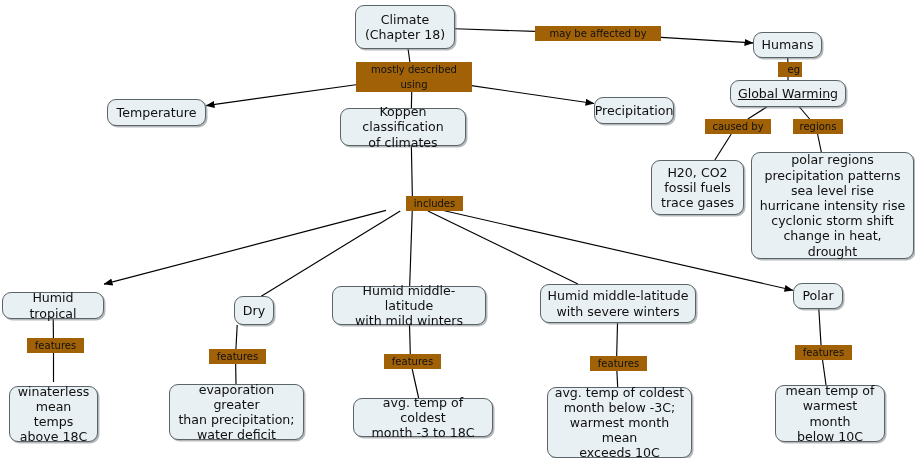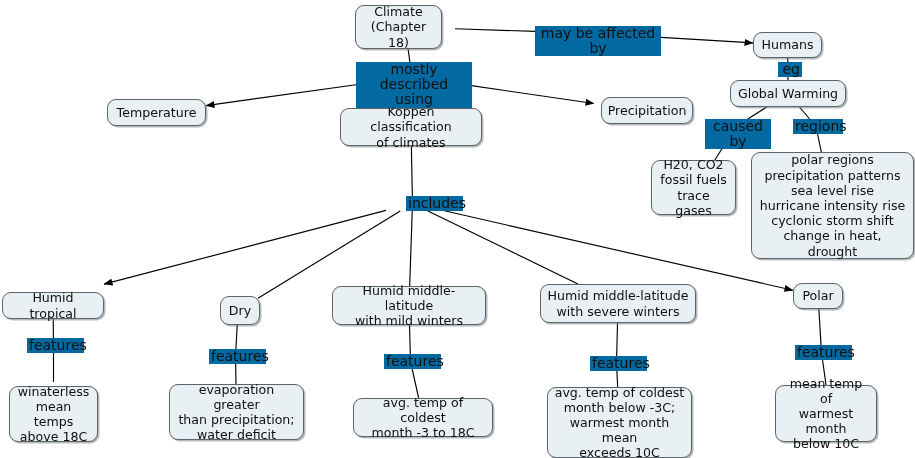--- a/index.html
+++ b/index.html
@@ -38,25 +38,25 @@
     text-align: center;
     color: #101010;
     font-size: 12.6px;
     line-height: 15.2px;
     white-space: pre-line;
     padding: 2px 6px;
   }
   .linklabel {
     position: absolute;
     color: #101010;
-    font-size: 14px;
+    font-size: 10px;
     line-height: 15.2px;
     text-align: center;
     white-space: pre-line;
-    background: #0369a1;
+    background: #a16207;
     padding: 0 2px;
   }
 </style>
 </head>
 <body>
 
 <div id="canvas">
   <svg id="edges" viewBox="0 0 915 458">
     <defs>
       <marker id="arrowhead" markerWidth="9" markerHeight="7" refX="8.5" refY="3.5" orient="auto" markerUnits="userSpaceOnUse">
@@ -88,57 +88,57 @@
         <line x1="235.64" y1="364.00" x2="236.00" y2="384.00"></line>
         <line x1="409.52" y1="325.00" x2="410.30" y2="354.00"></line>
         <line x1="412.17" y1="369.00" x2="418.65" y2="398.00"></line>
         <line x1="617.51" y1="323.00" x2="616.69" y2="356.00"></line>
         <line x1="616.88" y1="371.00" x2="617.69" y2="387.00"></line>
         <line x1="818.81" y1="309.00" x2="821.04" y2="345.00"></line>
         <line x1="822.55" y1="360.00" x2="826.03" y2="385.00"></line>
       </g>
   </svg>
   <div id="nodes-layer">
-      <div class="node" style="left: 355px; top: 5px; width: 87px; height: 44px;">Climate
+      <div class="node" style="left: 355px; top: 5px; width: 100px; height: 44px;">Climate
 (Chapter 18)</div>
       <div class="node" style="left: 753px; top: 32px; width: 69px; height: 26px;">Humans</div>
-      <div class="node" style="left: 730px; top: 80px; width: 116px; height: 27px;">Global Warming</div>
+      <div class="node" style="left: 730px; top: 80px; width: 116px; height: 27px; text-decoration: underline;">Global Warming</div>
       <div class="node" style="left: 107px; top: 99px; width: 99px; height: 27px;">Temperature</div>
-      <div class="node" style="left: 594px; top: 97px; width: 92px; height: 27px; margin-left: 7px;">Precipitation</div>
-      <div class="node" style="left: 340px; top: 108px; width: 142px; height: 38px;">Koppen classification
+      <div class="node" style="left: 594px; top: 97px; width: 80px; height: 27px;">Precipitation</div>
+      <div class="node" style="left: 340px; top: 108px; width: 126px; height: 38px;">Koppen classification
 of climates</div>
-      <div class="node" style="left: 651px; top: 160px; width: 85px; height: 55px;">H20, CO2
+      <div class="node" style="left: 651px; top: 160px; width: 93px; height: 55px;">H20, CO2
 fossil fuels
 trace gases</div>
       <div class="node" style="left: 751px; top: 152px; width: 163px; height: 107px;">polar regions
 precipitation patterns
 sea level rise
 hurricane intensity rise
 cyclonic storm shift
 change in heat, drought</div>
       <div class="node" style="left: 2px; top: 292px; width: 102px; height: 27px;">Humid tropical</div>
-      <div class="node" style="left: 220px; top: 296px; width: 40px; height: 29px;">Dry</div>
+      <div class="node" style="left: 234px; top: 296px; width: 40px; height: 29px;">Dry</div>
       <div class="node" style="left: 332px; top: 286px; width: 154px; height: 39px;">Humid middle-latitude
 with mild winters</div>
       <div class="node" style="left: 540px; top: 284px; width: 156px; height: 39px;">Humid middle-latitude
 with severe winters</div>
       <div class="node" style="left: 793px; top: 283px; width: 50px; height: 26px;">Polar</div>
       <div class="node" style="left: 9px; top: 386px; width: 89px; height: 56px;">winaterless
 mean temps
 above 18C</div>
       <div class="node" style="left: 169px; top: 384px; width: 135px; height: 56px;">evaporation greater
 than precipitation;
 water deficit</div>
       <div class="node" style="left: 353px; top: 398px; width: 140px; height: 39px;">avg. temp of coldest
 month -3 to 18C</div>
       <div class="node" style="left: 547px; top: 387px; width: 145px; height: 71px;">avg. temp of coldest
 month below -3C;
 warmest month mean
 exceeds 10C</div>
-      <div class="node" style="left: 775px; top: 385px; width: 102px; height: 57px;">mean temp of
+      <div class="node" style="left: 775px; top: 385px; width: 110px; height: 57px;">mean temp of
 warmest month
 below 10C</div>
       <div class="linklabel" style="left: 535px; top: 26px; width: 122px;">may be affected by</div>
       <div class="linklabel" style="left: 356px; top: 62px; width: 112px;">mostly described
 using</div>
       <div class="linklabel" style="left: 778px; top: 62px; width: 20px; text-align: right;">eg</div>
       <div class="linklabel" style="left: 705px; top: 119px; width: 62px;">caused by</div>
       <div class="linklabel" style="left: 793px; top: 119px; width: 46px;">regions</div>
       <div class="linklabel" style="left: 386px; top: 196px; width: 53px; margin-left: 20px;">includes</div>
       <div class="linklabel" style="left: 27px; top: 338px; width: 53px;">features</div>

